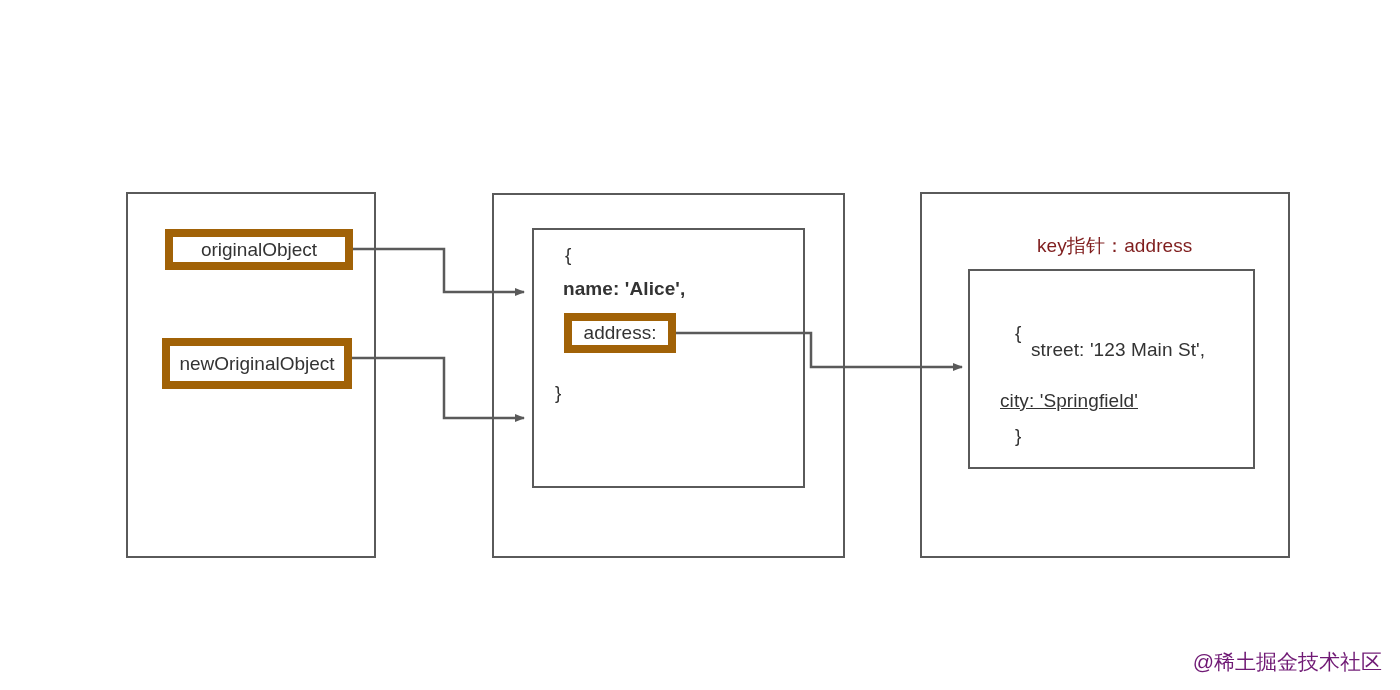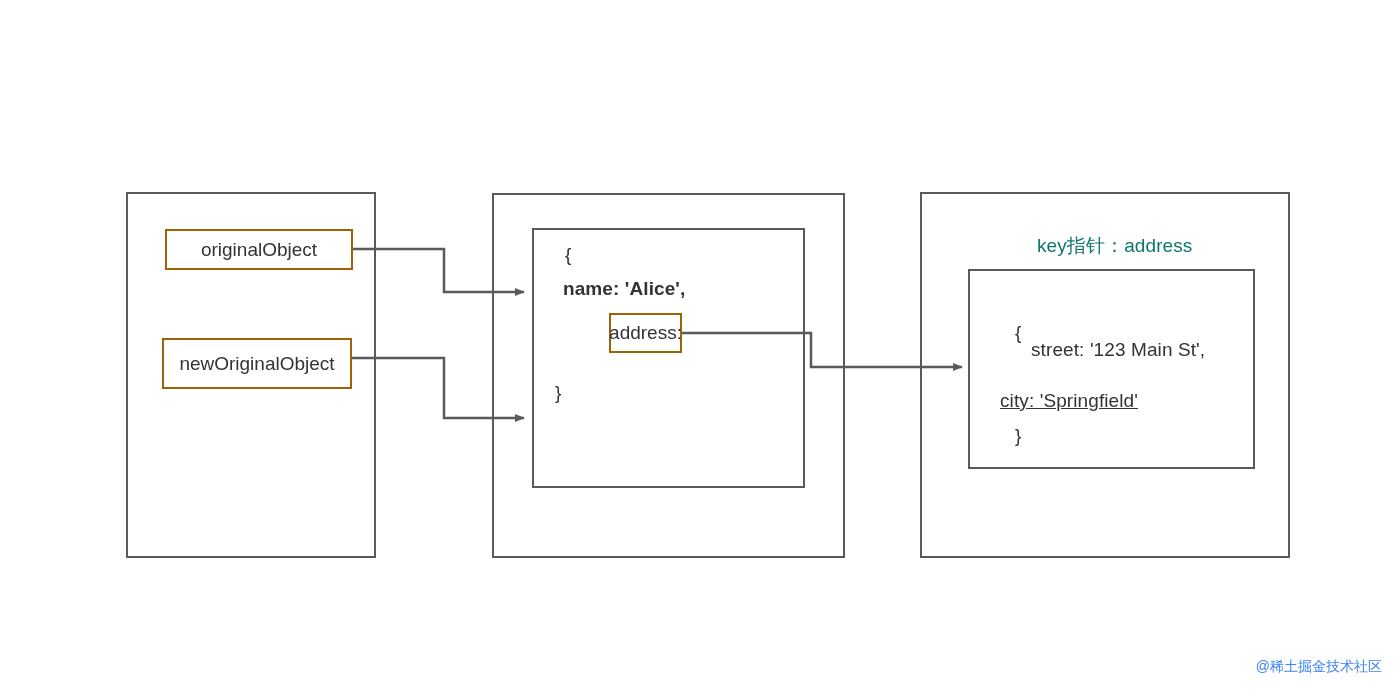--- a/index.html
+++ b/index.html
@@ -19,49 +19,49 @@
   }
   .svg-layer {
     position: absolute;
     top: 0;
     left: 0;
     width: 1400px;
     height: 690px;
   }
   .lbl {
     position: absolute;
-    color: #0f766e;
+    color: #7f1d1d;
     font-size: 19px;
     line-height: 1.1;
     white-space: nowrap;
     letter-spacing: 0.1px;
   }
   .box-label {
     display: flex;
     align-items: center;
     justify-content: center;
     text-align: center;
   }
   .code-line {
     font-size: 19px;
     color: #333333;
   }
   .watermark {
     position: absolute;
     right: 18px;
     bottom: 14px;
-    color: #3b82f6;
-    font-size: 14px;
+    color: #701a75;
+    font-size: 21px;
     white-space: nowrap;
     user-select: none;
   }
   .var-box {
     position: absolute;
     background: #ffffff;
-    border: 2px solid #a16207;
+    border: 8px solid #a16207;
     box-sizing: border-box;
   }
   .container-box {
     position: absolute;
     background: transparent;
     border: 2px solid #5a5a5a;
     box-sizing: border-box;
   }
 </style>
 </head>
@@ -94,21 +94,21 @@
   </div>
 
   <div class="container-box" style="left:492px; top:193px; width:353px; height:365px;"></div>
 
   <div class="container-box" style="left:532px; top:228px; width:273px; height:260px;"></div>
 
   <span class="lbl code-line" style="left:565px; top:245px;">{</span>
 
   <span class="lbl code-line" style="left:563px; top:279px;font-weight:bold;">name: 'Alice',</span>
 
-  <div class="var-box box-label" style="left:564px; top:313px; width:73px; height:40px;margin-left:45px;">
+  <div class="var-box box-label" style="left:564px; top:313px; width:112px; height:40px;">
     <span class="code-line">address:</span>
   </div>
 
   <span class="lbl code-line" style="left:555px; top:383px;">}</span>
 
   <div class="container-box" style="left:920px; top:192px; width:370px; height:366px;"></div>
 
   <span class="lbl" style="left:1037px; top:236px;">key指针：address</span>
 
   <div class="container-box" style="left:968px; top:269px; width:287px; height:200px;"></div>

